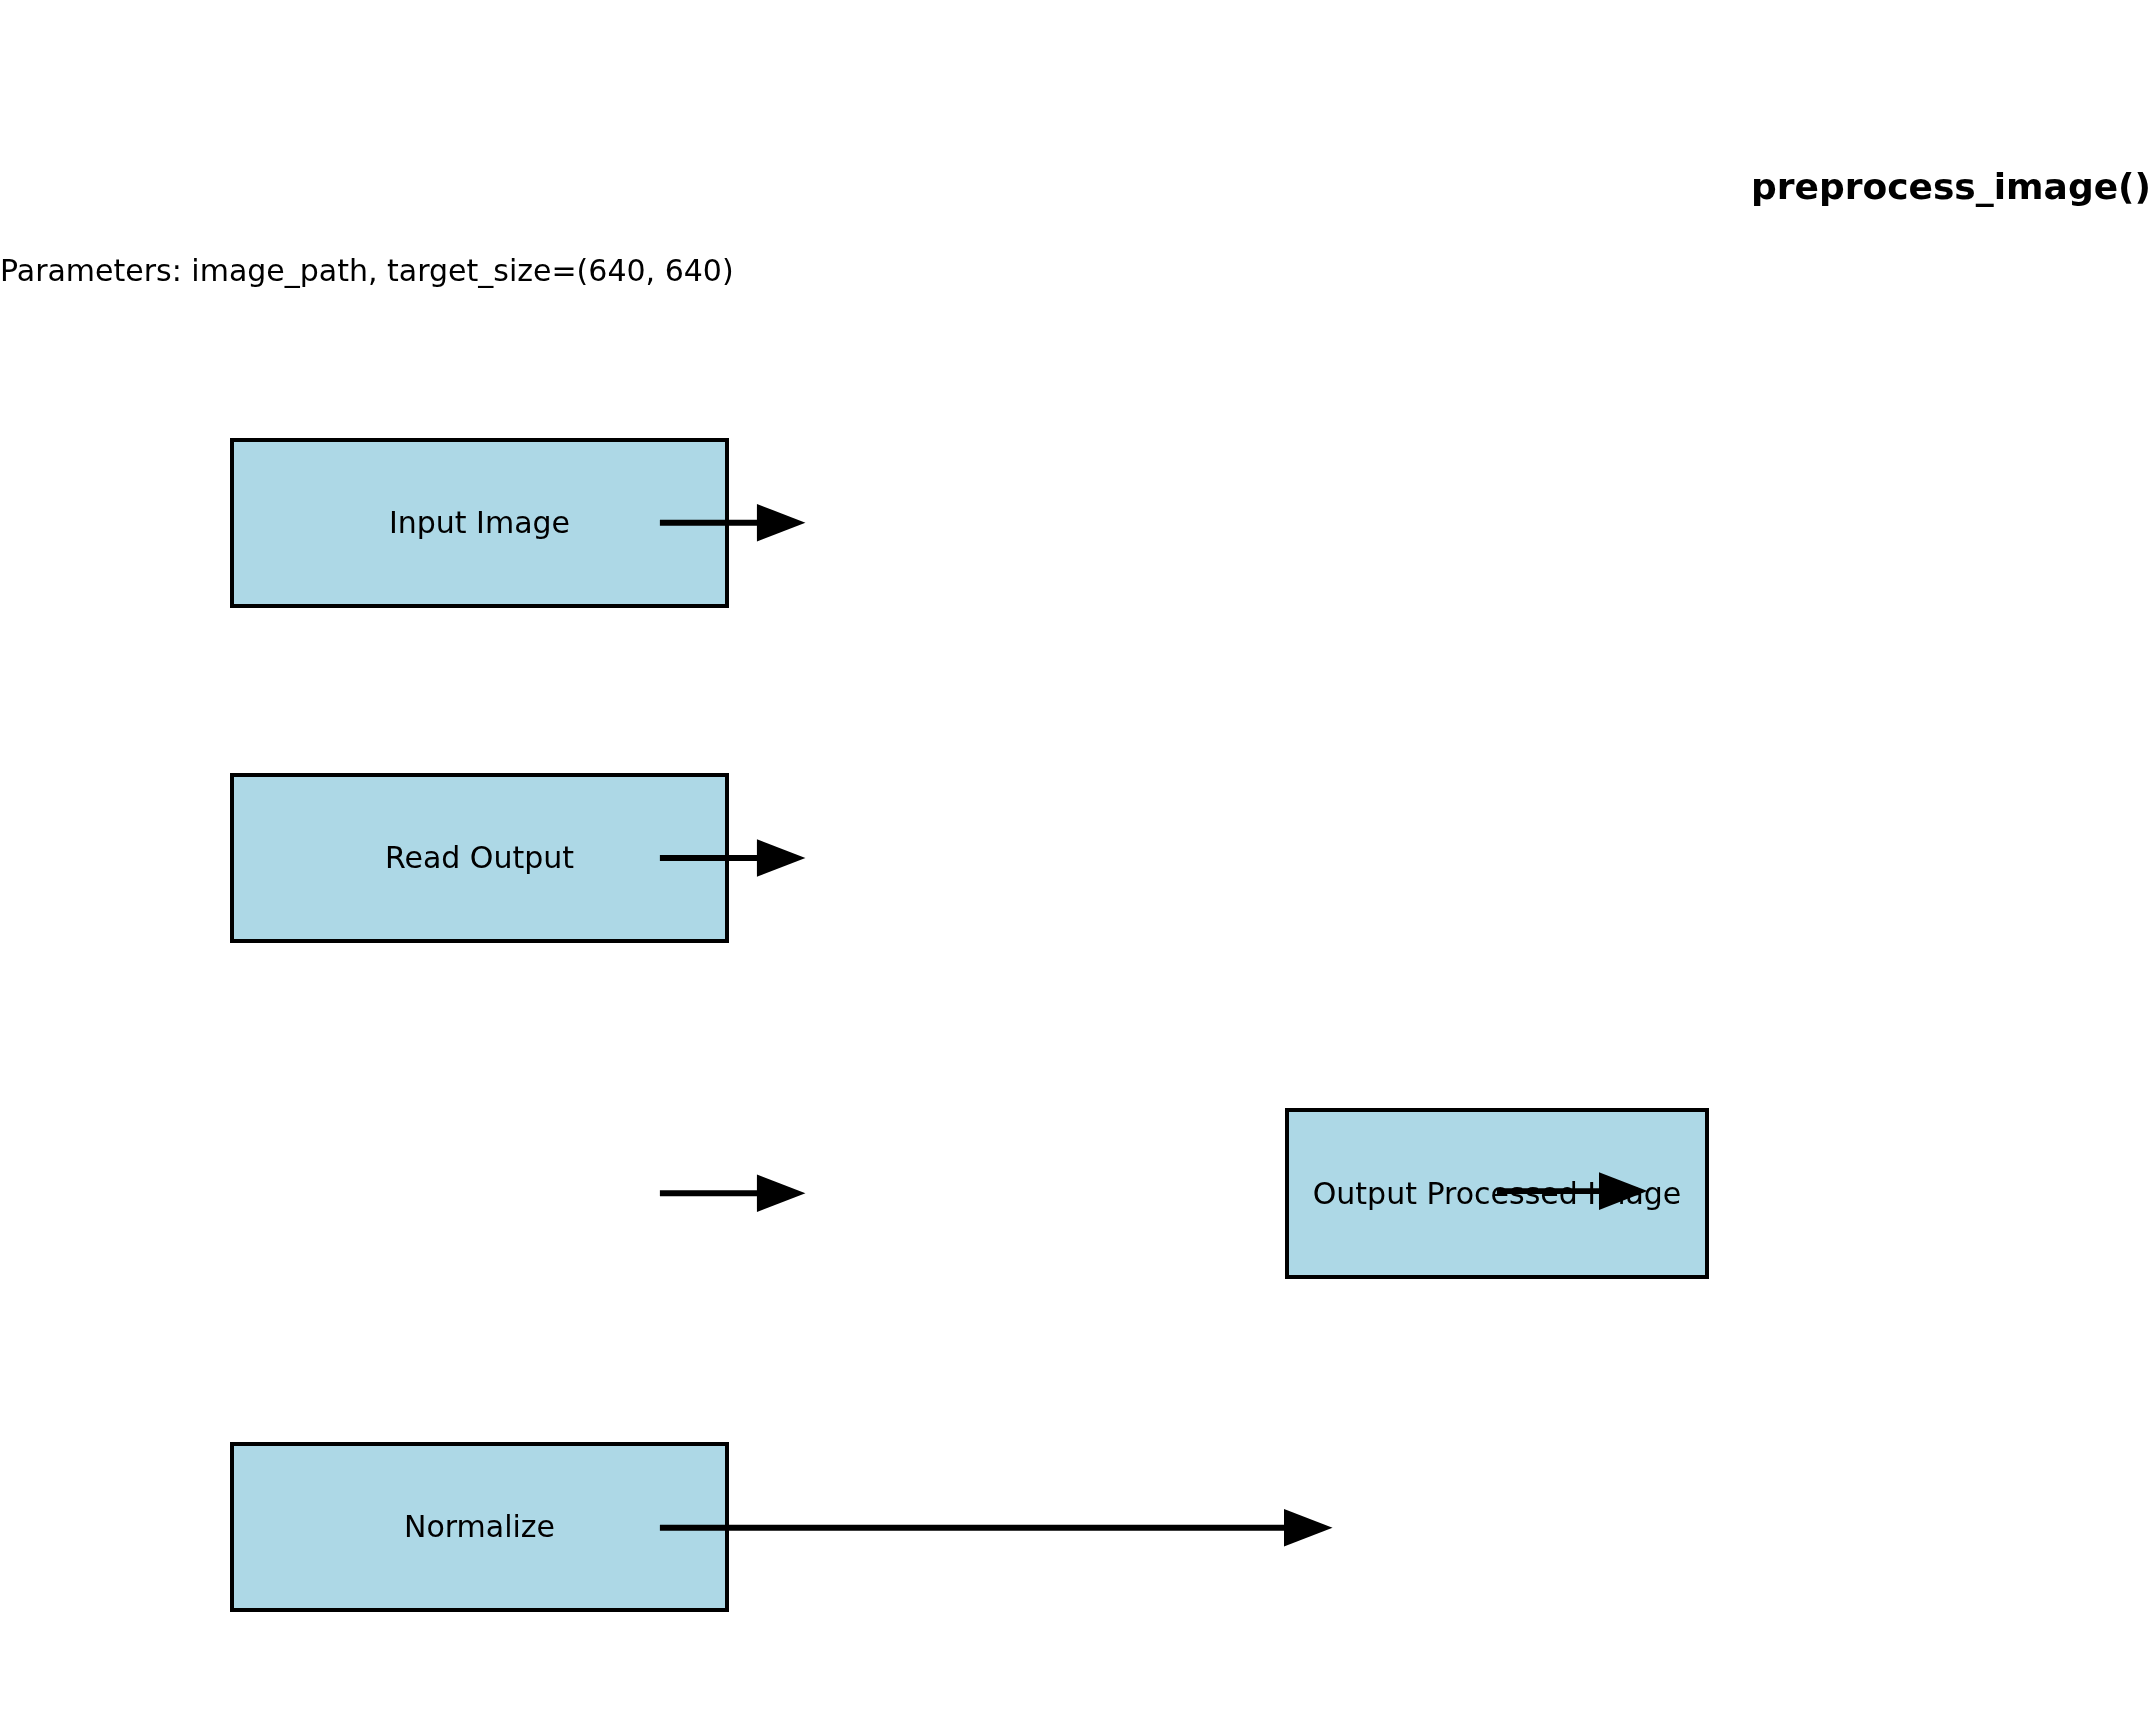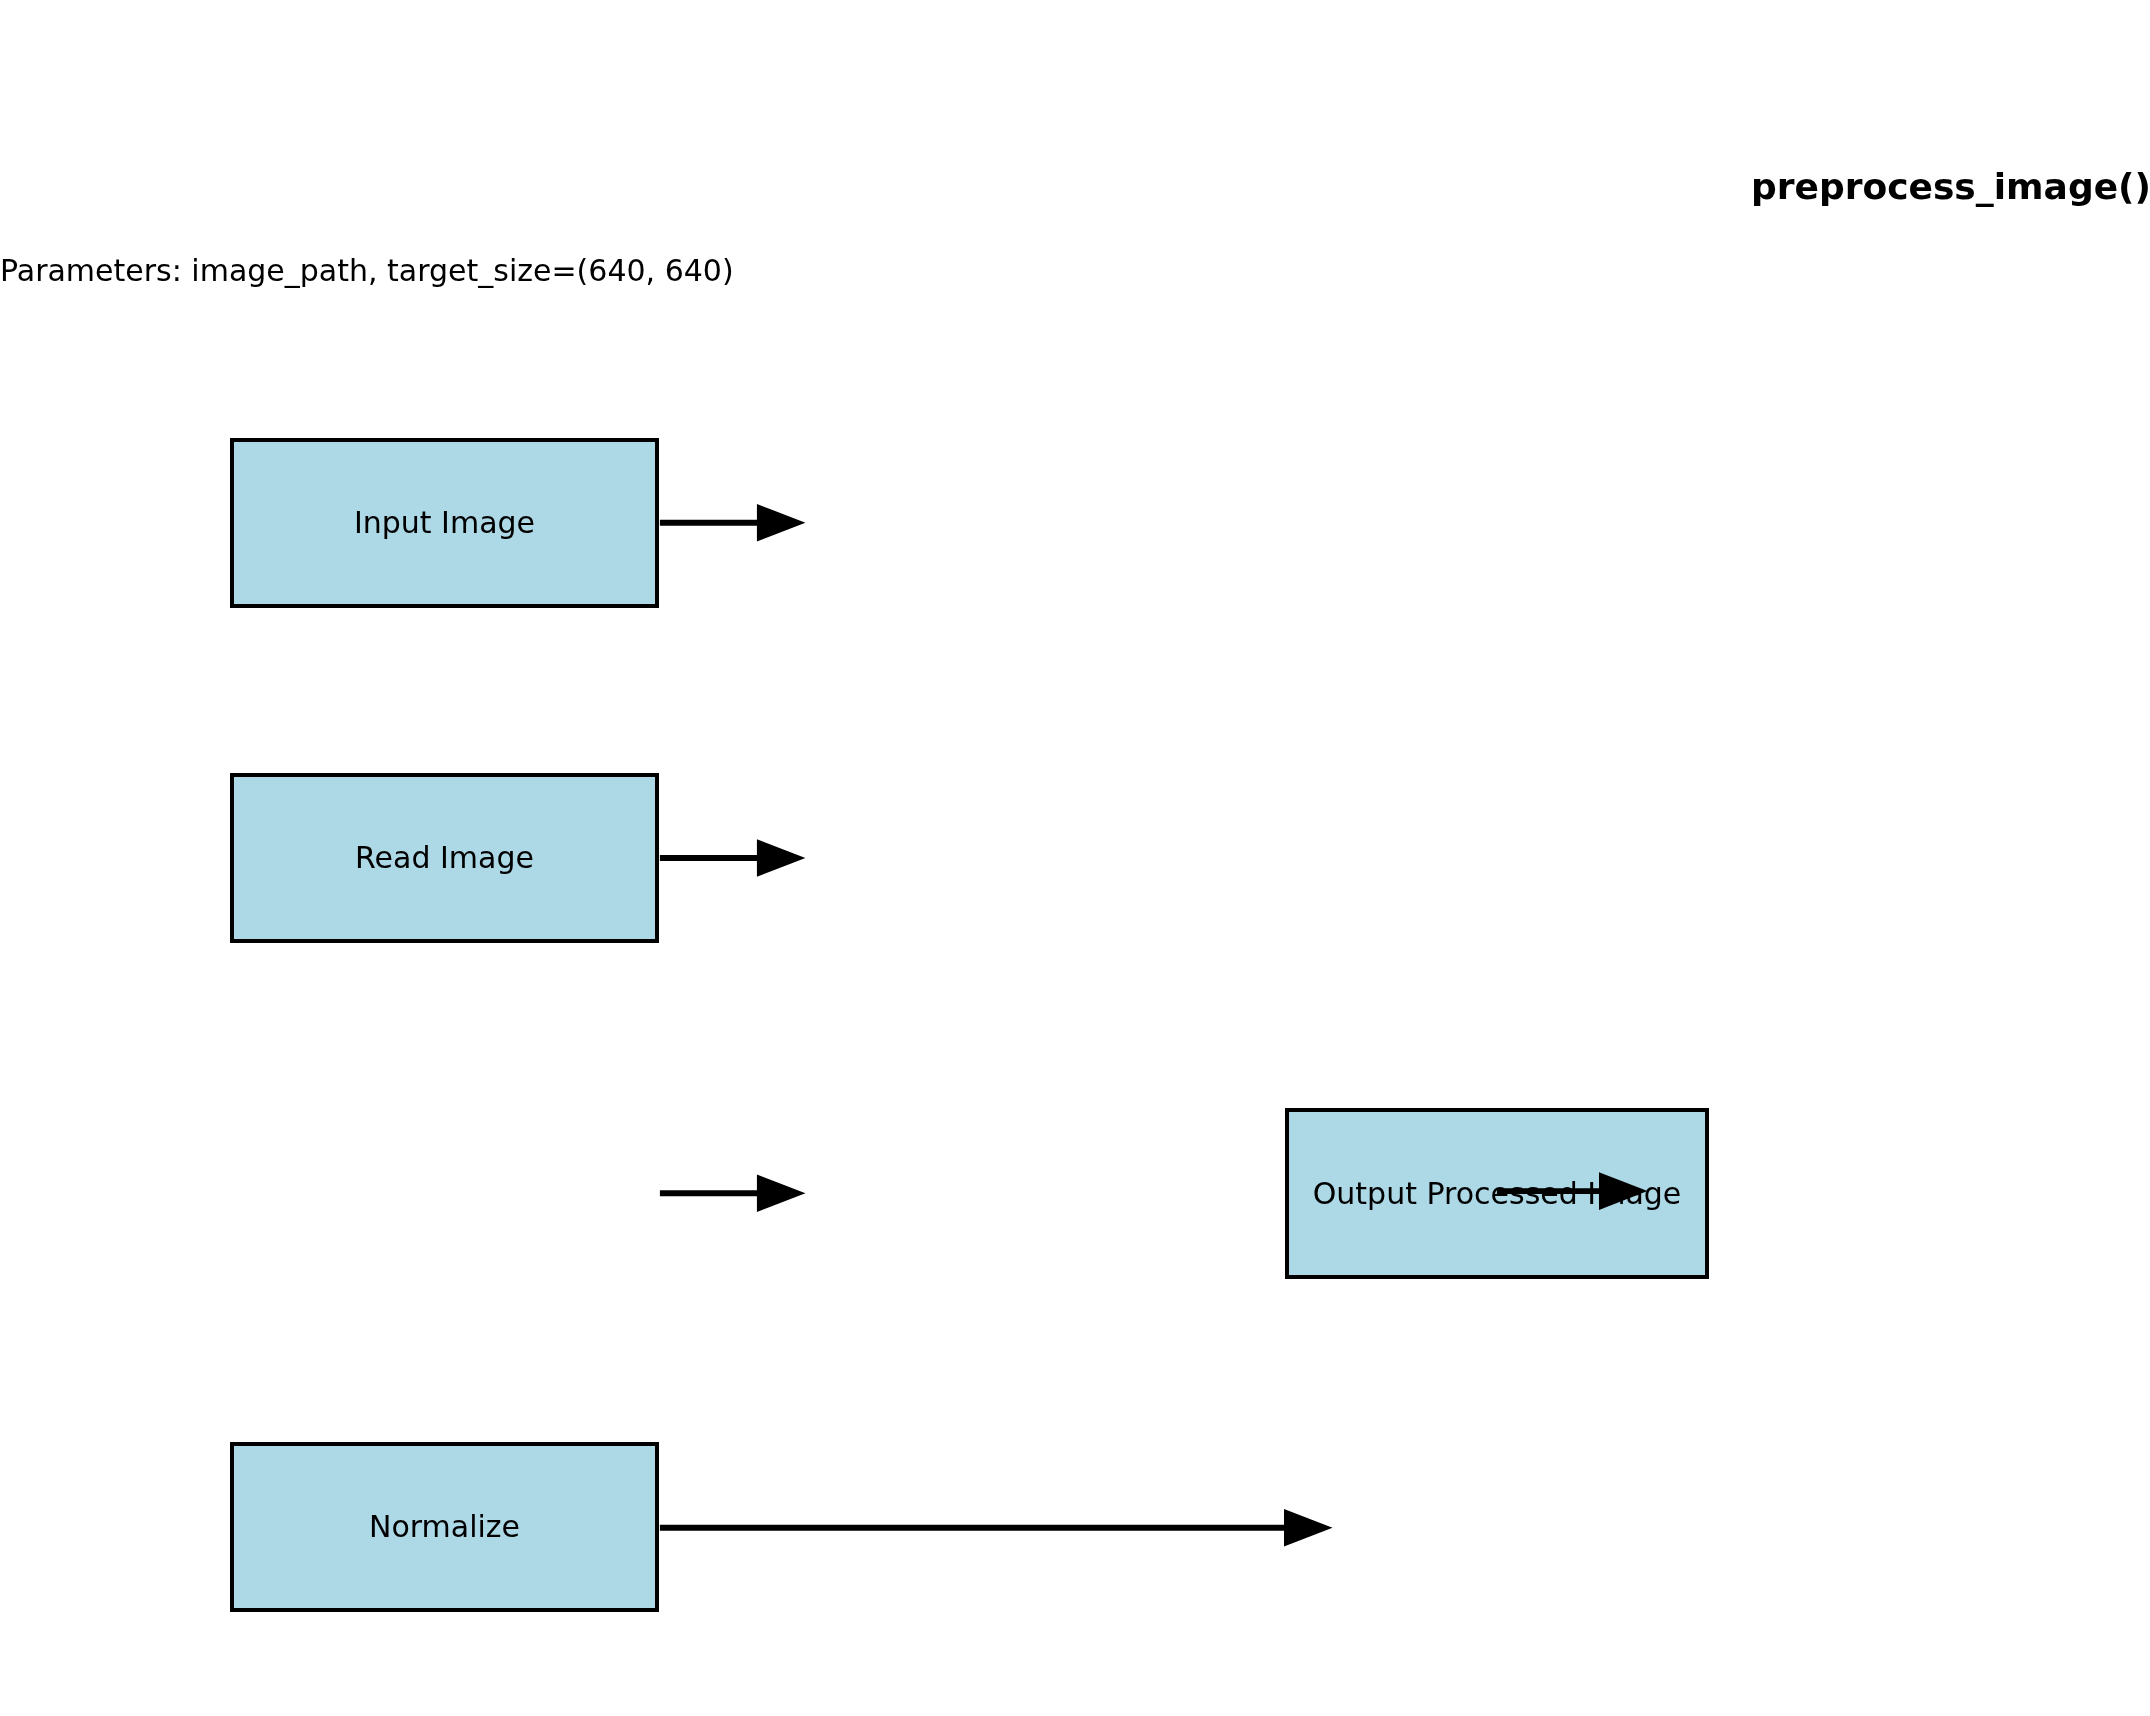--- a/index.html
+++ b/index.html
@@ -31,21 +31,21 @@
   .fig-subtitle{
     position:absolute;
     left:0; right:0; top:253px;
     text-align:left;
     font-size:30px;
     line-height:1.2;
     white-space:nowrap;
   }
   .node{
     position:absolute;
-    width:429px;
+    width:499px;
     height:170px;
     box-sizing:border-box;
     background:var(--node-fill);
     border:4.3px solid var(--node-border);
     display:flex;
     align-items:center;
     justify-content:center;
     font-size:30px;
     line-height:1.2;
     white-space:nowrap;
@@ -71,21 +71,21 @@
 <div class="canvas">
 
   <div class="fig-title">preprocess_image()</div>
   <div class="fig-subtitle">Parameters: image_path, target_size=(640, 640)</div>
 
   <div class="node node-input">
     <span>Input Image</span>
   </div>
 
   <div class="node node-read">
-    <span>Read Image</span>
+    <span>Read Output</span>
   </div>
 
 
   <div class="node node-normalize">
     <span>Normalize</span>
   </div>
 
   <div class="node node-output">
     <span>Output Processed Image</span>
   </div>

